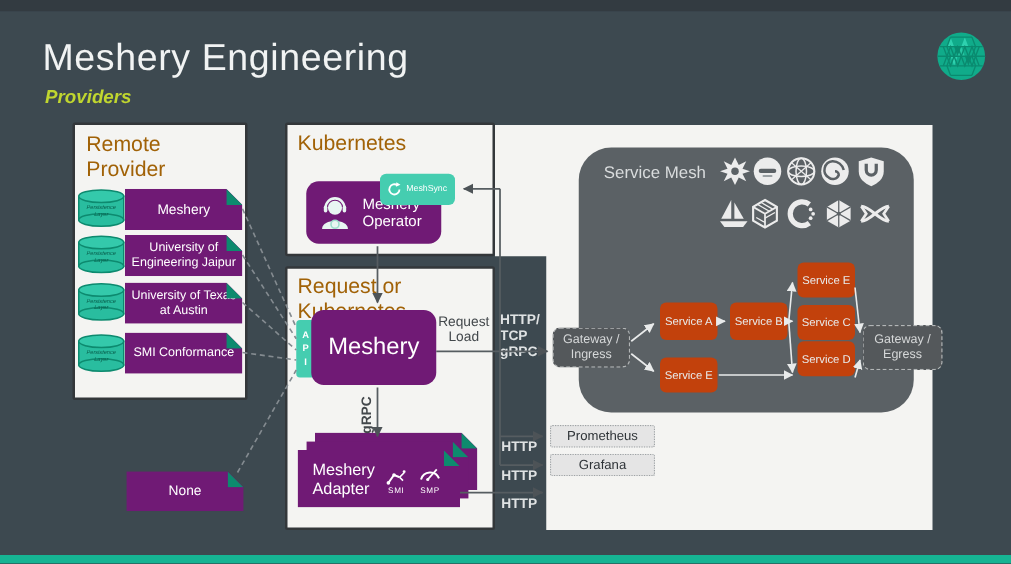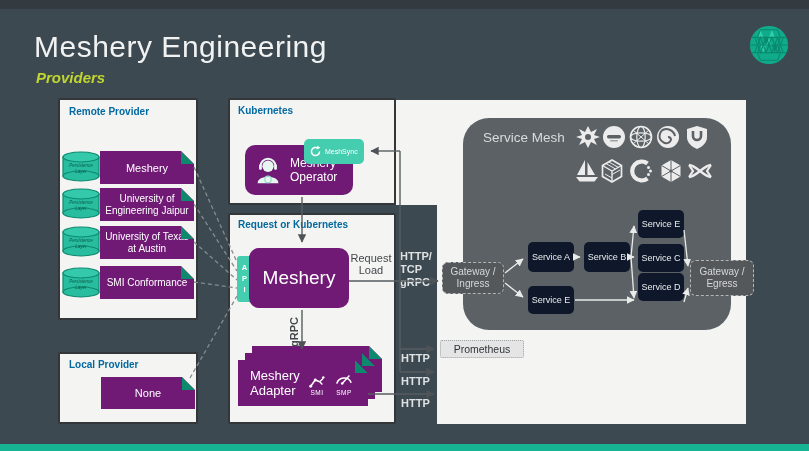--- a/index.html
+++ b/index.html
@@ -8,34 +8,34 @@
   .abs{position:absolute;}
   .pre{white-space:pre-line;}
   
   .topband{left:0;top:0;width:809px;height:9px;background:#333b41;}
   .botband{left:0;top:444px;width:809px;height:7px;background:#16b493;}
   .title{left:34px;top:30px;font-size:30px;color:#f1f3f3;letter-spacing:.5px;}
   .subtitle{left:36px;top:69px;font-size:15px;font-style:italic;font-weight:600;color:#c0d62f;}
   
   .panel{background:#f4f4f2;border:2.5px solid #33373a;border-radius:2px;}
   .flat{background:#f4f4f2;border:none;}
-  .panel-title{font-size:10px;font-weight:700;color:#0369a1;}
+  .panel-title{font-size:17px;font-weight:400;color:#a16207;}
   .strip{background:#3d4950;}
   
   .tealbox{position:absolute;background:#701a75;color:#fff;}
   .notch{clip-path:polygon(0 0,calc(100% - 13px) 0,100% 13px,100% 100%,0 100%);}
   .fold{position:absolute;top:0;right:0;width:13px;height:13px;background:#0d8a6e;clip-path:polygon(0 0,100% 100%,0 100%);}
   .round{border-radius:10px;}
   .t-label{width:100%;height:100%;display:flex;align-items:center;justify-content:center;text-align:center;padding:0 3px;}
   .api-tab{background:#45cdb0;border-radius:3px;display:flex;align-items:center;justify-content:center;}
   .api-tab span{writing-mode:vertical-lr;text-orientation:upright;font-size:7.5px;font-weight:700;color:#fff;letter-spacing:2px;}
   
   .meshbox{background:#5b6165;border-radius:26px;}
   .mesh-title{font-size:13.5px;color:#d9dcdd;}
-  .svc{position:absolute;background:#0f172a;border-radius:5px;color:#e9edee;font-size:9px;display:flex;align-items:center;justify-content:center;white-space:nowrap;}
+  .svc{position:absolute;background:#c2410c;border-radius:5px;color:#e9edee;font-size:9px;display:flex;align-items:center;justify-content:center;white-space:nowrap;}
   .gw{position:absolute;background:#54585b;border:1.5px dashed #b3b6b7;border-radius:6px;color:#d6d8d9;font-size:10px;line-height:12.5px;display:flex;align-items:center;justify-content:center;text-align:center;}
   
   .mon{position:absolute;left:440px;width:84px;height:18px;background:#e5e5e5;border:1.5px dotted #9ea3a5;border-radius:2px;font-size:10.5px;color:#2f3438;display:flex;align-items:center;justify-content:center;}
   .lbl-dark{font-size:11px;color:#43484c;}
   .lbl-light{font-size:11px;font-weight:700;color:#dfe2e3;line-height:13px;}
   .rot{transform:rotate(-90deg);transform-origin:left top;}
   .overlay{position:absolute;left:0;top:0;pointer-events:none;}
   .cylwrap{position:absolute;}
   .adapter-badges{display:flex;gap:8px;align-items:flex-end;}
   .badge{display:flex;flex-direction:column;align-items:center;color:#fff;font-size:6.5px;letter-spacing:.5px;}
@@ -116,23 +116,20 @@
   </div>
   <div class="tealbox notch" style="left:100px;top:226px;width:94px;height:33px">
     <div class="fold"></div>
       <div class="t-label" style="font-size:10px;line-height:11.5px">University of Texas at Austin</div>
   </div>
   <div class="tealbox notch" style="left:100px;top:266px;width:94px;height:33px">
     <div class="fold"></div>
       <div class="t-label" style="font-size:10px">SMI Conformance</div>
   </div>
 
-  <div class="abs panel" style="left:58px;top:352px;width:140px;height:72px">
-    <div class="panel-title" style="margin:5px 0 0 9px">Local Provider</div>
-  </div>
   <div class="tealbox notch" style="left:101px;top:377px;width:94px;height:32px">
     <div class="fold"></div>
       <div class="t-label" style="font-size:11px">None</div>
   </div>
 
   <div class="abs panel" style="left:228px;top:98px;width:168px;height:107px">
     <div class="panel-title" style="margin:5px 0 0 8px">Kubernetes</div>
   </div>
   <div class="tealbox round opbox" style="left:245px;top:145px;width:108px;height:50px">
     <svg width="32" height="32" viewBox="0 0 34 34">
@@ -274,20 +271,21 @@
 Egress</div>
 
   <div class="svc" style="left:528px;top:242px;width:46px;height:30px">Service A</div>
   <div class="svc" style="left:584px;top:242px;width:46px;height:30px">Service B</div>
   <div class="svc" style="left:638px;top:210px;width:46px;height:28px">Service E</div>
   <div class="svc" style="left:638px;top:244px;width:46px;height:28px">Service C</div>
   <div class="svc" style="left:638px;top:273px;width:46px;height:28px">Service D</div>
   <div class="svc" style="left:528px;top:286px;width:46px;height:28px">Service E</div>
 
   <div class="mon" style="top:340px">Prometheus</div>
+  <div class="mon" style="top:363px">Grafana</div>
 
   <svg class="overlay" width="809" height="451">
     <defs>
       <marker id="ad" markerWidth="7" markerHeight="7" refX="5.5" refY="3" orient="auto">
           <path d="M0,0 L6,3 L0,6 Z" fill="#4d5357"></path>
         </marker>
       <marker id="aw" markerWidth="7" markerHeight="7" refX="5.5" refY="3" orient="auto">
           <path d="M0,0 L6,3 L0,6 Z" fill="#e9ebeb"></path>
         </marker>
     </defs>

